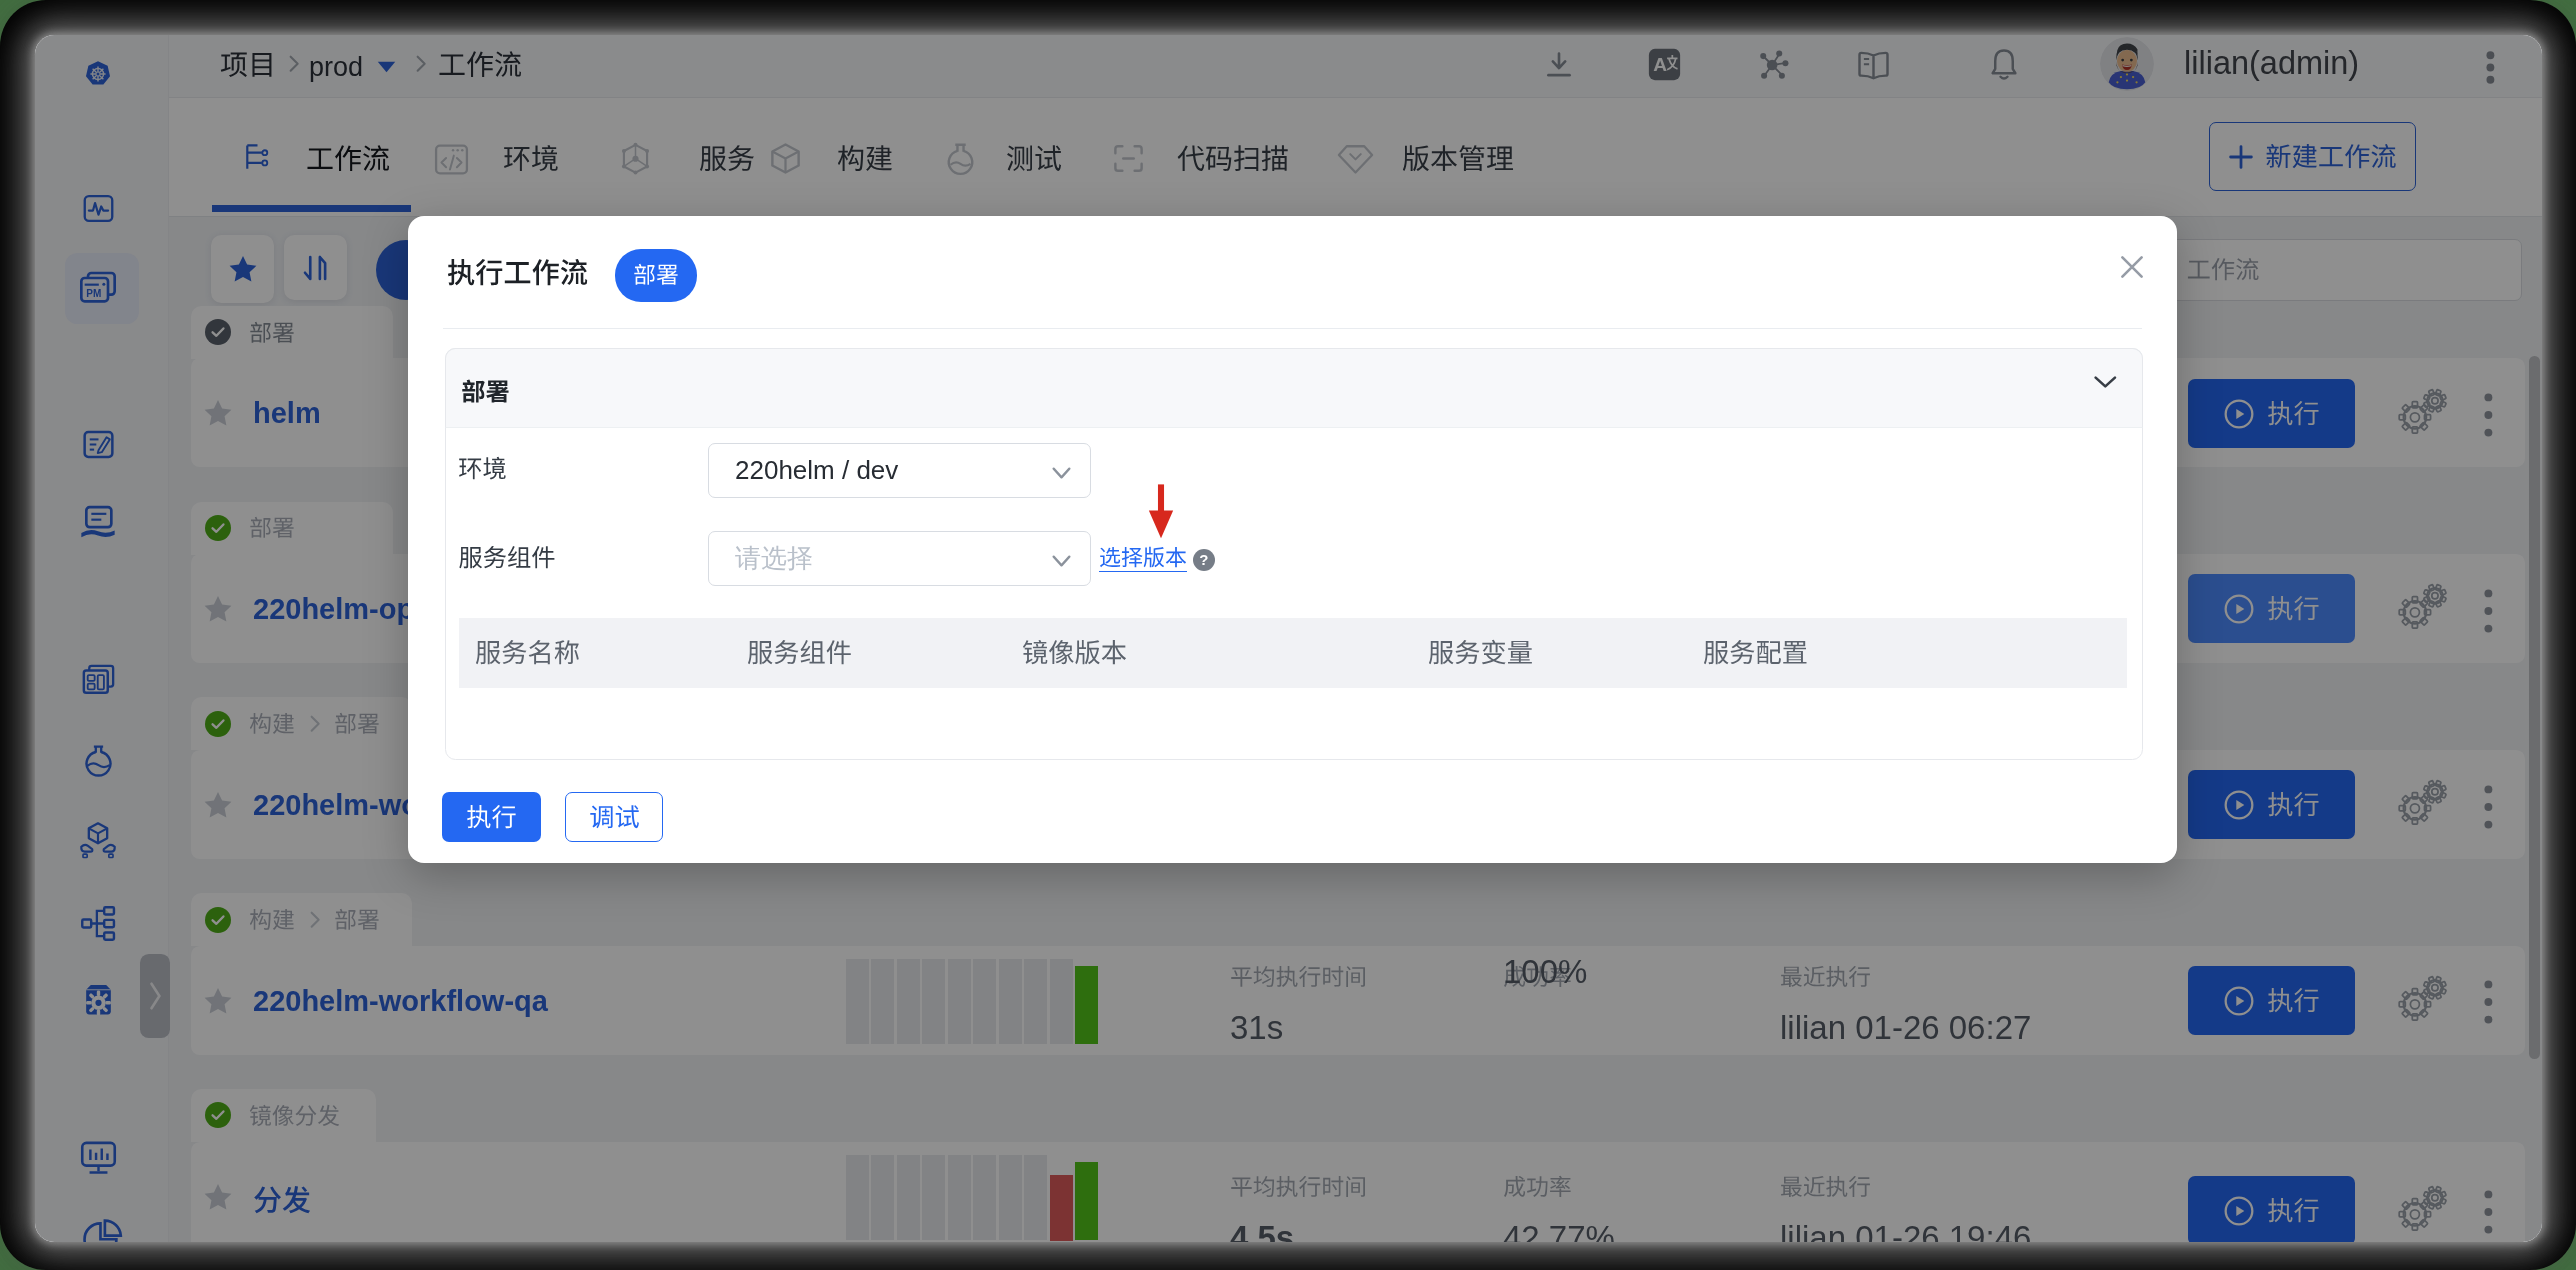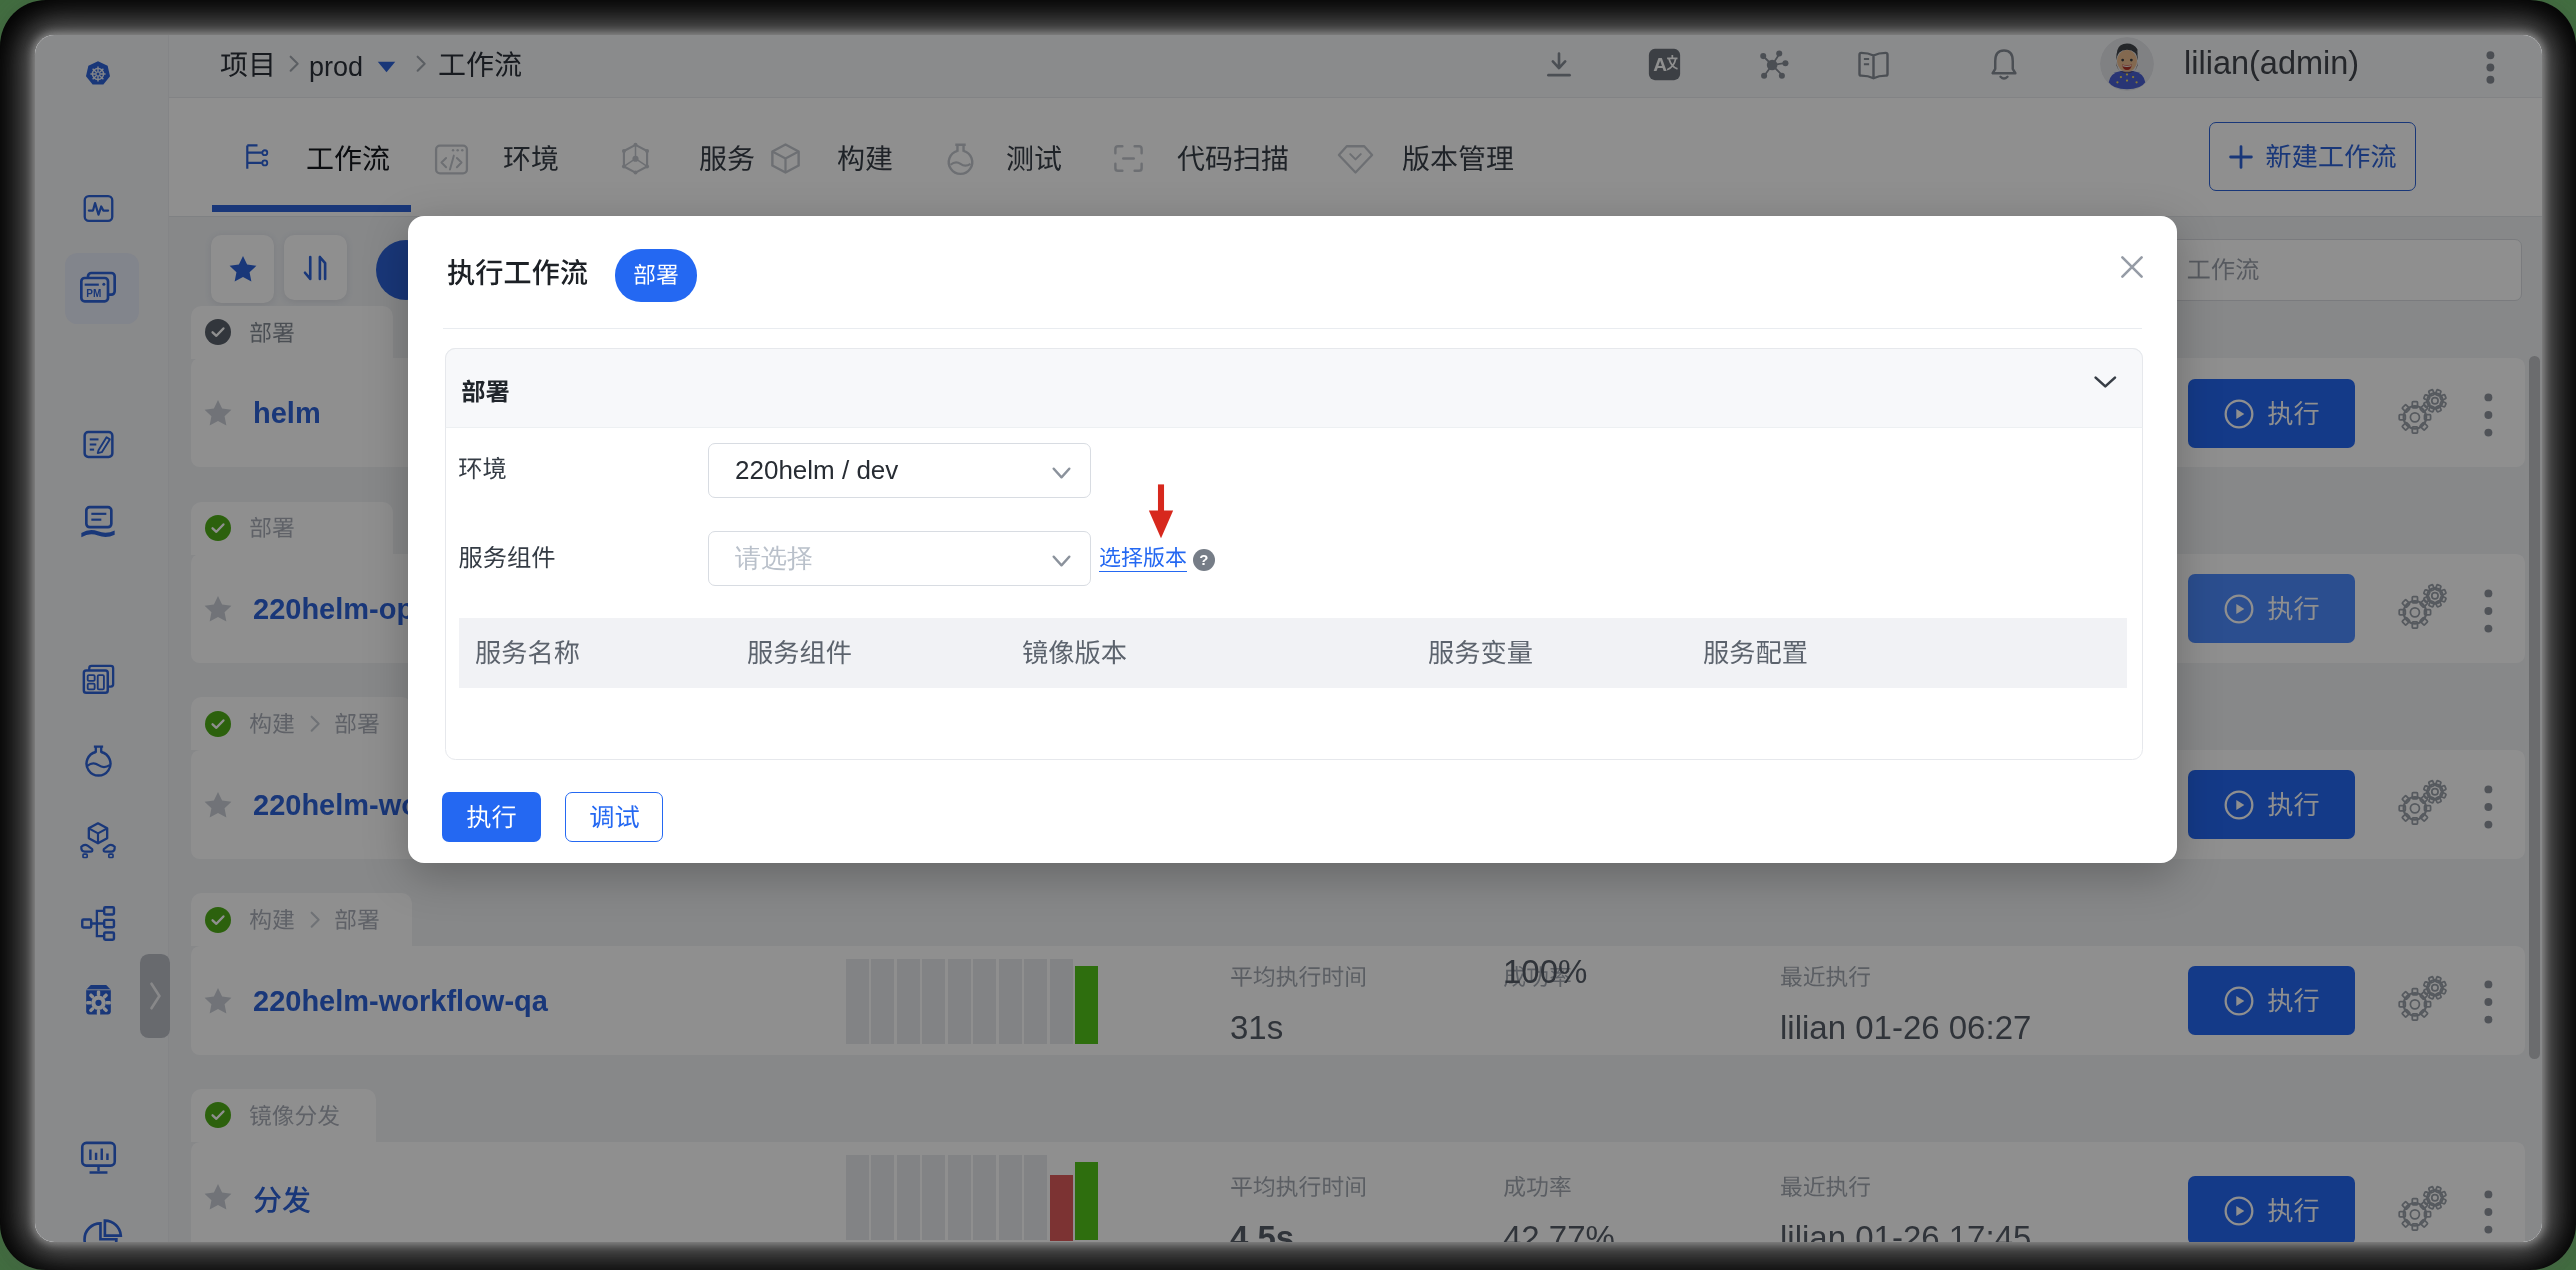--- a/index.html
+++ b/index.html
@@ -705,21 +705,21 @@
       <svg class="t " width="69" height="24.6" viewBox="0 0 78 28">
         <path fill="#a2a8b1" d="M14.1 1.1C14.1 2.5 14.2 4 14.3 5.5H3.3V12.8C3.3 16.1 3.1 20.6 0.9 23.8C1.4 24.1 2.2 24.8 2.6 25.1C5 21.7 5.4 16.5 5.4 12.8V12.6H10.1C10 17.1 9.9 18.7 9.5 19.1C9.3 19.4 9.1 19.4 8.7 19.4C8.3 19.4 7.1 19.4 6 19.3C6.3 19.8 6.5 20.6 6.5 21.1C7.8 21.2 9 21.2 9.6 21.1C10.3 21.1 10.8 20.9 11.2 20.4C11.8 19.7 11.9 17.5 12 11.6C12 11.4 12 10.8 12 10.8H5.4V7.4H14.4C14.7 11.6 15.3 15.4 16.3 18.4C14.6 20.4 12.6 22 10.3 23.2C10.7 23.6 11.4 24.4 11.7 24.8C13.7 23.6 15.5 22.2 17.1 20.5C18.3 23.2 19.9 24.8 21.9 24.8C23.9 24.8 24.6 23.5 24.9 19C24.4 18.8 23.7 18.4 23.2 18C23.1 21.4 22.8 22.8 22 22.8C20.7 22.8 19.5 21.3 18.6 18.7C20.5 16.2 22 13.3 23.1 9.9L21.2 9.4C20.4 12 19.2 14.4 17.8 16.5C17.2 13.9 16.7 10.8 16.4 7.4H24.7V5.5H16.3C16.2 4 16.2 2.6 16.2 1.1ZM17.4 2.3C19.1 3.2 21.1 4.5 22.1 5.5L23.3 4.1C22.3 3.2 20.3 1.9 18.6 1.1Z M27 18.1 27.5 20.1C30.2 19.4 34 18.3 37.5 17.3L37.3 15.5L33.1 16.6V6H36.9V4.1H27.3V6H31.2V17.1C29.6 17.5 28.1 17.9 27 18.1ZM41.5 1.5C41.5 3.4 41.5 5.2 41.4 7H37.1V8.9H41.4C41 15.2 39.5 20.5 34 23.5C34.5 23.8 35.1 24.5 35.4 25C41.3 21.7 42.9 15.8 43.3 8.9H48.5C48.1 18.1 47.7 21.7 46.9 22.5C46.6 22.8 46.4 22.9 45.8 22.9C45.3 22.9 43.8 22.9 42.2 22.7C42.6 23.2 42.8 24.1 42.8 24.6C44.3 24.7 45.8 24.8 46.6 24.7C47.5 24.6 48.1 24.4 48.7 23.7C49.7 22.5 50 18.7 50.4 8C50.4 7.7 50.4 7 50.4 7H43.4C43.4 5.2 43.5 3.4 43.5 1.5Z M73.6 6.2C72.6 7.2 71 8.6 69.9 9.5L71.3 10.5C72.5 9.6 74 8.4 75.2 7.2ZM53.5 14.1 54.4 15.7C56.2 14.8 58.3 13.7 60.3 12.6L59.9 11.2C57.5 12.3 55.1 13.4 53.5 14.1ZM54.2 7.3C55.6 8.2 57.3 9.5 58.1 10.4L59.5 9.2C58.7 8.3 56.9 7 55.5 6.2ZM69.6 12.3C71.4 13.4 73.6 14.9 74.7 16L76.2 14.8C75 13.8 72.7 12.2 71 11.2ZM53.3 17.6V19.4H64V25H66V19.4H76.7V17.6H66V15.5H64V17.6ZM63.3 1.4C63.7 1.9 64.2 2.7 64.5 3.4H53.8V5.2H63.4C62.6 6.4 61.7 7.5 61.4 7.8C61 8.3 60.6 8.6 60.2 8.7C60.4 9.1 60.7 9.9 60.8 10.3C61.2 10.2 61.8 10 64.7 9.8C63.5 11.1 62.4 12.1 61.9 12.5C61 13.2 60.3 13.7 59.7 13.8C59.9 14.3 60.2 15.2 60.3 15.5C60.8 15.3 61.7 15.1 68.5 14.5C68.8 15 69.1 15.4 69.3 15.9L70.8 15.2C70.3 14 69 12.1 67.8 10.8L66.3 11.4C66.8 11.9 67.2 12.5 67.6 13L63 13.4C65.3 11.6 67.6 9.3 69.7 6.9L68.1 6C67.5 6.7 66.9 7.4 66.3 8.1L62.9 8.3C63.8 7.4 64.7 6.3 65.4 5.2H76.5V3.4H66.8C66.4 2.6 65.8 1.6 65.2 0.9Z"></path>
       </svg>
     </div>
     <div class="abs" style="left:1468px;top:1186px;font-size:33px;color:#575e68;font-weight:400;line-height:1.05;white-space:nowrap;">42.77%</div>
     <div class="abs" style="left:1745px;top:1140px;">
       <svg class="t " width="91" height="24.6" viewBox="0 0 104 28">
         <path fill="#a2a8b1" d="M6.4 6.4H19.6V8.2H6.4ZM6.4 3.2H19.6V5.1H6.4ZM4.6 1.9V9.6H21.5V1.9ZM10.3 12.7V14.4H5.6V12.7ZM1.2 21.8 1.4 23.5 10.3 22.4V25H12.2V22.2L13.6 22V20.4L12.2 20.6V12.7H24.7V11H1.3V12.7H3.8V21.5ZM13.2 14.3V15.9H14.7L14.2 16.1C15 18 16.1 19.7 17.4 21.1C16 22.1 14.4 22.9 12.8 23.5C13.1 23.8 13.6 24.5 13.8 24.9C15.5 24.3 17.2 23.4 18.7 22.2C20.2 23.4 21.9 24.3 23.9 24.9C24.2 24.4 24.6 23.7 25.1 23.3C23.2 22.9 21.5 22.1 20 21C21.8 19.4 23.1 17.3 23.9 14.7L22.8 14.2L22.4 14.3ZM15.9 15.9H21.6C21 17.4 19.9 18.8 18.7 19.9C17.6 18.8 16.6 17.4 15.9 15.9ZM10.3 15.9V17.7H5.6V15.9ZM10.3 19.2V20.8L5.6 21.3V19.2Z M28.1 2.5C29.5 3.9 31.2 5.9 32 7.1L33.6 6C32.8 4.8 31 2.9 29.6 1.6ZM48.5 1C45.9 1.8 40.9 2.4 36.8 2.6V8.4C36.8 11.8 36.6 16.4 34.3 19.8C34.7 20 35.6 20.6 35.9 20.9C37.9 18 38.6 13.9 38.7 10.5H44V20.9H45.9V10.5H50.8V8.7H38.8V8.4V4.2C42.7 3.9 47.2 3.4 50.1 2.5ZM32.8 10.5H27.4V12.4H30.9V19.6C29.7 20.1 28.4 21.2 27 22.7L28.3 24.5C29.6 22.8 30.9 21.2 31.8 21.2C32.4 21.2 33.2 22.1 34.3 22.8C36.1 23.9 38.3 24.2 41.5 24.2C44 24.2 48.7 24 50.5 23.9C50.5 23.4 50.9 22.4 51.1 21.9C48.6 22.2 44.7 22.4 41.6 22.4C38.6 22.4 36.4 22.2 34.7 21.1C33.9 20.6 33.3 20.1 32.8 19.8Z M56.5 1V6.5H53.2V8.3H56.5V13.8L52.9 14.9L53.4 16.8L56.5 15.8V22.6C56.5 23 56.4 23.1 56.1 23.1C55.8 23.1 54.8 23.1 53.6 23.1C53.9 23.6 54.1 24.4 54.2 24.9C55.9 24.9 56.9 24.9 57.5 24.5C58.2 24.2 58.4 23.7 58.4 22.6V15.2L61.5 14.2L61.2 12.4L58.4 13.2V8.3H61.1V6.5H58.4V1ZM65.7 1C65.7 3 65.7 4.9 65.7 6.6H61.7V8.4H65.7C65.6 10.2 65.5 11.8 65.3 13.3L62.8 11.9L61.7 13.3C62.7 13.8 63.8 14.5 64.9 15.2C64.1 18.8 62.4 21.5 59.1 23.5C59.6 23.8 60.3 24.7 60.5 25C63.8 22.8 65.6 20 66.6 16.2C67.9 17.1 69.2 18 70 18.7L71.2 17.1C70.2 16.3 68.6 15.3 67 14.3C67.3 12.5 67.4 10.6 67.5 8.4H71.5C71.4 18.8 71.2 24.9 74.5 24.9C76.2 24.9 76.8 23.9 77 20.5C76.5 20.3 75.8 19.9 75.4 19.6C75.3 22.2 75.1 23.1 74.6 23.1C73.1 23.1 73.2 17.4 73.5 6.6H67.6C67.6 4.9 67.6 3 67.6 1Z M89.3 2.6V4.5H102.1V2.6ZM84.9 1C83.6 2.9 81.1 5.2 78.9 6.7C79.2 7.1 79.8 7.8 80.1 8.3C82.4 6.6 85.1 4.1 86.8 1.8ZM88.2 9.8V11.6H96.9V22.4C96.9 22.9 96.7 23 96.3 23C95.8 23 94 23 92.2 23C92.5 23.5 92.7 24.3 92.8 24.9C95.4 24.9 96.8 24.9 97.7 24.6C98.6 24.3 98.9 23.7 98.9 22.5V11.6H102.8V9.8ZM86 6.6C84.2 9.6 81.3 12.6 78.7 14.5C79 14.9 79.7 15.8 80 16.1C81 15.4 82 14.4 83 13.4V25H84.9V11.3C86 10 87 8.6 87.8 7.3Z"></path>
       </svg>
     </div>
-    <div class="abs" style="left:1745px;top:1186px;font-size:33px;color:#575e68;font-weight:400;line-height:1.05;white-space:nowrap;">lilian 01-26 17:45</div>
+    <div class="abs" style="left:1745px;top:1186px;font-size:33px;color:#575e68;font-weight:400;line-height:1.05;white-space:nowrap;">lilian 01-26 19:46</div>
     <div class="btn-exec" style="top:1141px;background:#2468f2">
       <svg class="t" width="32" height="32" viewBox="0 0 48 48" fill="none">
         <circle cx="24" cy="24" r="20" stroke="#fff" stroke-width="3.4" fill="none"></circle>
         <path d="M20 16.5 L32 24 L20 31.5 Z" fill="#fff"></path>
       </svg>
       <svg class="t " width="53" height="28" viewBox="0 0 60 32">
         <path fill="#ffffff" d="M5.2 1.2V7.5H1.4V9.6H5.2V16L1 17.2L1.6 19.4L5.2 18.2V26.1C5.2 26.5 5.1 26.6 4.7 26.6C4.3 26.6 3.2 26.6 1.9 26.6C2.2 27.2 2.5 28.2 2.5 28.8C4.5 28.8 5.6 28.7 6.4 28.3C7.1 28 7.4 27.3 7.4 26.1V17.5L10.9 16.4L10.6 14.3L7.4 15.3V9.6H10.5V7.5H7.4V1.2ZM15.8 1.2C15.8 3.5 15.8 5.6 15.8 7.6H11.2V9.7H15.8C15.7 11.7 15.6 13.6 15.3 15.4L12.5 13.8L11.2 15.3C12.4 16 13.7 16.7 14.9 17.5C13.9 21.7 12 24.8 8.2 27.1C8.7 27.5 9.6 28.5 9.8 28.9C13.6 26.3 15.7 23.1 16.8 18.7C18.4 19.7 19.9 20.7 20.8 21.5L22.2 19.7C21 18.8 19.2 17.7 17.2 16.5C17.6 14.5 17.8 12.2 17.9 9.7H22.5C22.3 21.7 22.1 28.8 26 28.8C27.9 28.8 28.6 27.6 28.9 23.6C28.3 23.5 27.5 23 27 22.6C26.9 25.6 26.7 26.6 26.1 26.6C24.4 26.6 24.5 20.1 24.8 7.6H18C18 5.6 18 3.5 18 1.2Z M43 3V5.2H57.8V3ZM38 1.2C36.5 3.4 33.6 6 31.1 7.7C31.4 8.2 32.1 9 32.4 9.5C35.1 7.6 38.2 4.7 40.2 2.1ZM41.7 11.3V13.4H51.8V25.9C51.8 26.4 51.6 26.5 51.1 26.5C50.5 26.6 48.5 26.6 46.3 26.5C46.7 27.1 47 28.1 47.1 28.7C50 28.7 51.8 28.7 52.8 28.4C53.8 28 54.1 27.3 54.1 25.9V13.4H58.6V11.3ZM39.2 7.6C37.1 11 33.8 14.5 30.8 16.7C31.2 17.2 32 18.2 32.3 18.6C33.5 17.7 34.6 16.6 35.8 15.5V28.9H38V13C39.2 11.5 40.4 10 41.3 8.4Z"></path>
       </svg>
     </div>
     <div class="abs" style="left:2359px;top:1148px;">

